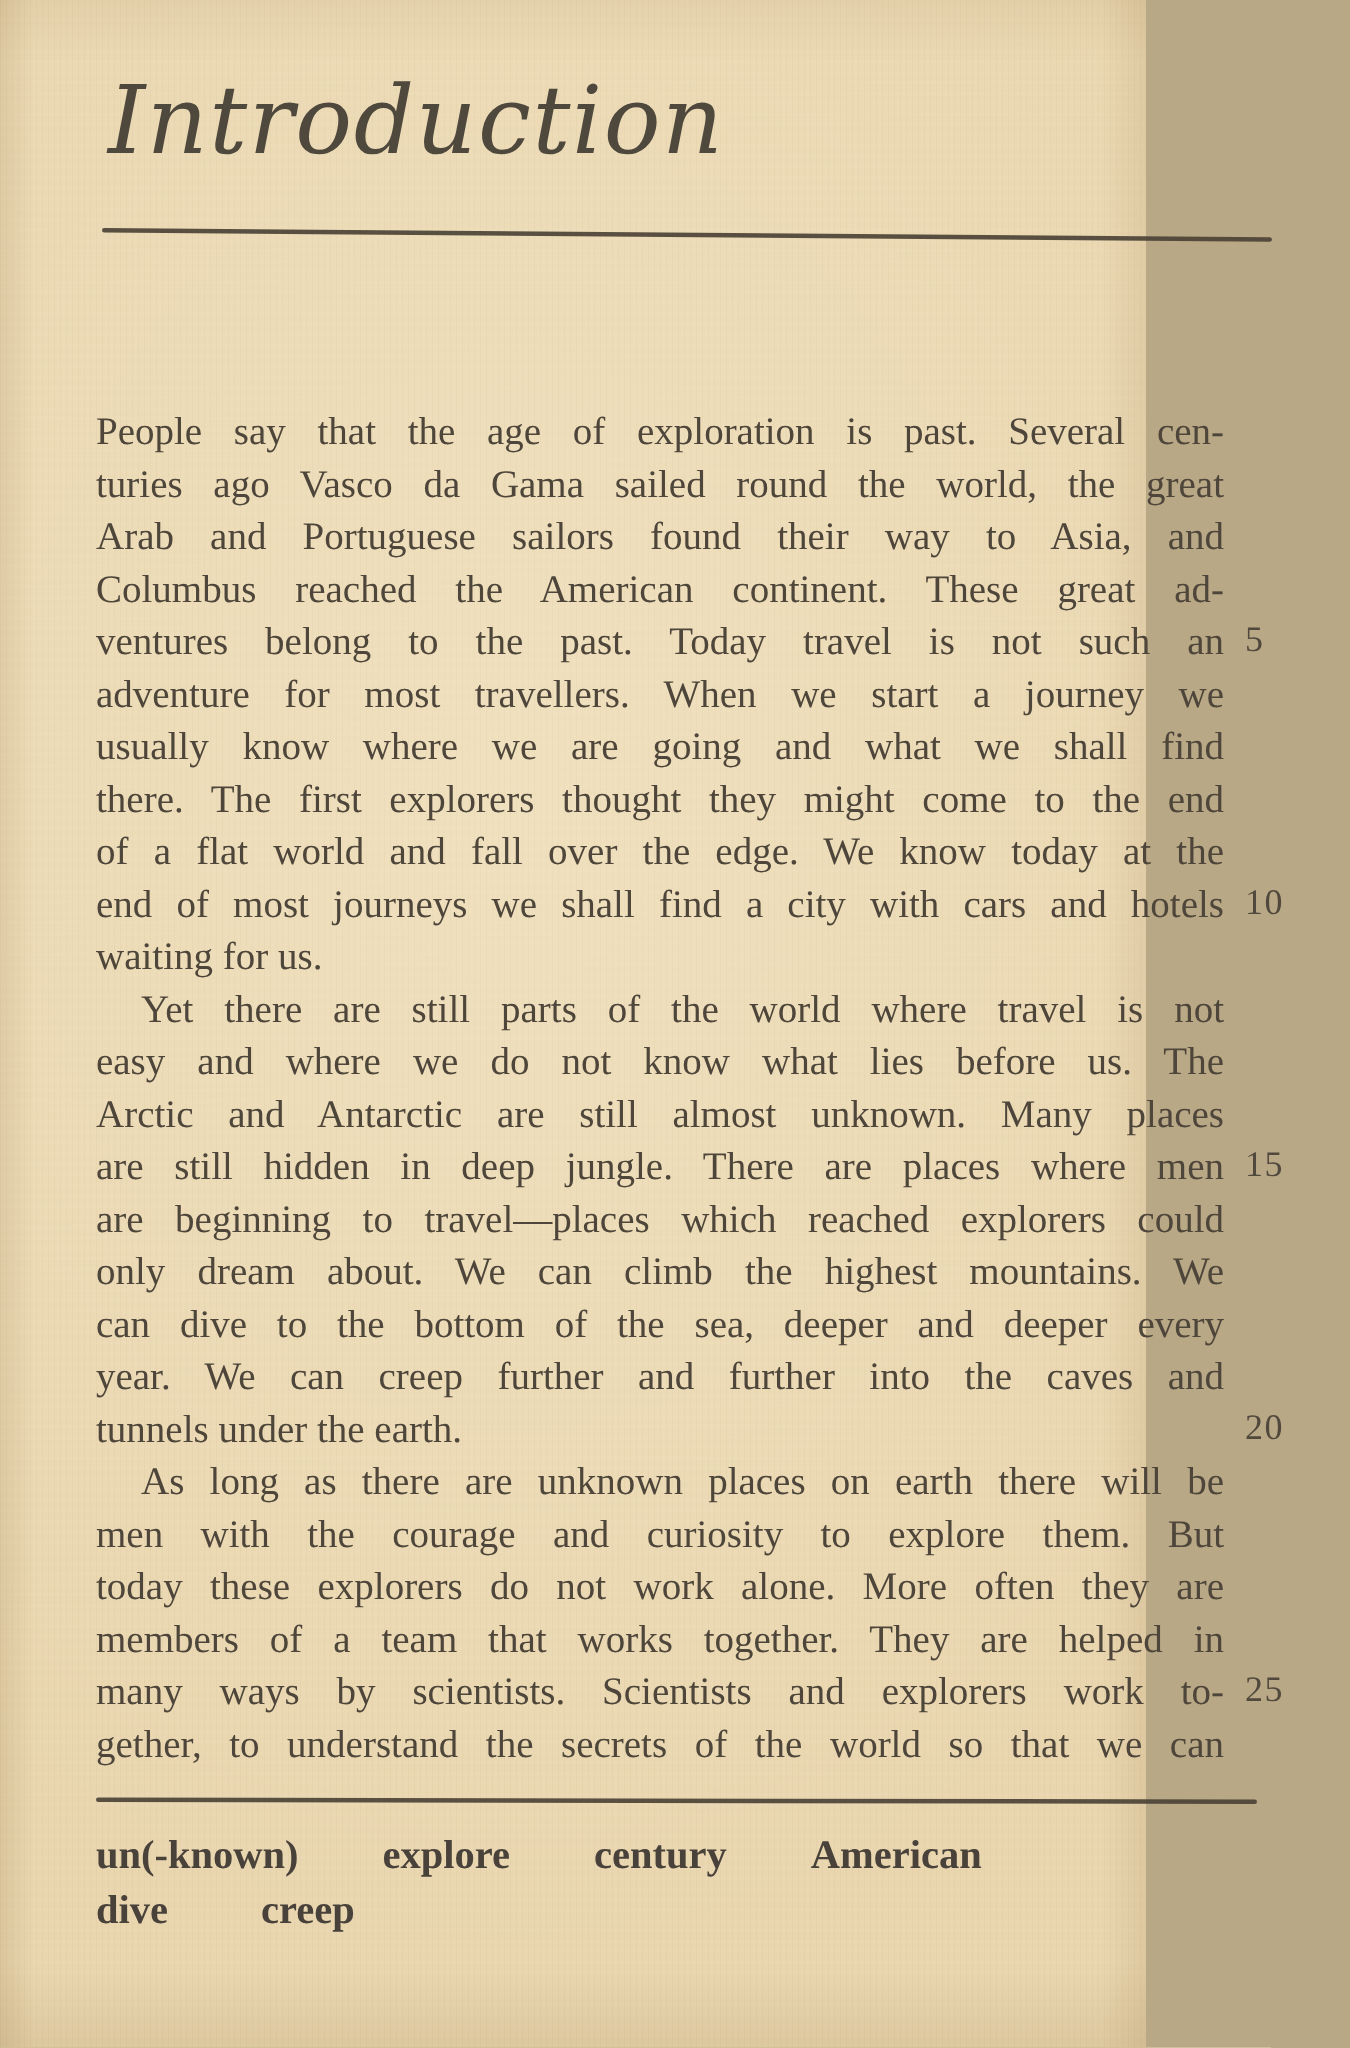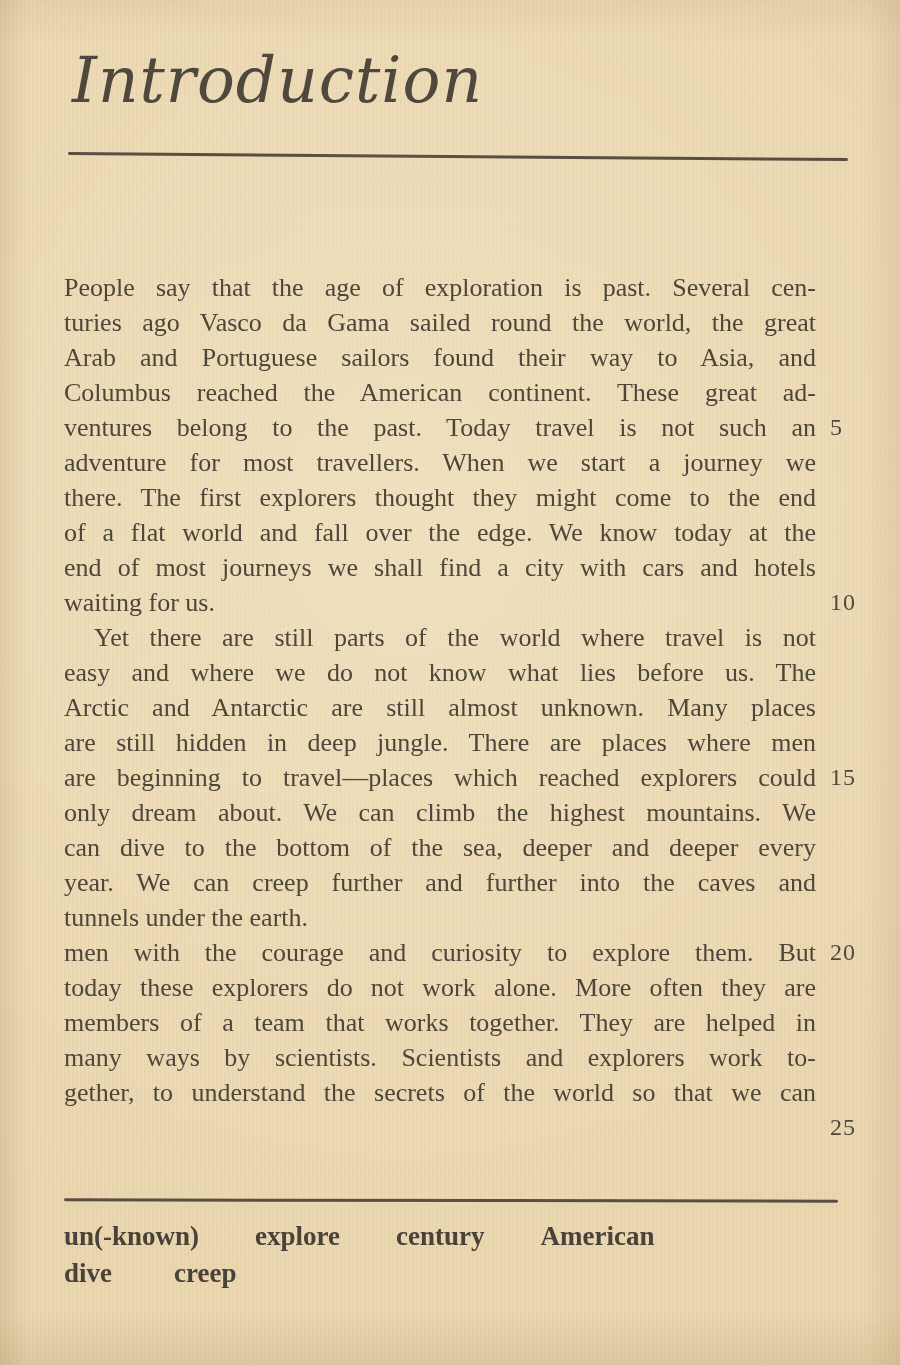--- a/index.html
+++ b/index.html
@@ -9,21 +9,21 @@
   }
   html,body{margin:0;padding:0;}
   body{
     width:900px;height:1365px;
     font-family:"Liberation Serif", serif;
     background:#b9a886;
     overflow:hidden;
   }
   .page{
     position:relative;
-    width:900px;height:1365px;
+    width:764px;height:1365px;
     background:
       radial-gradient(130% 95% at 45% 38%, rgba(255,248,226,0.30), rgba(255,248,226,0) 62%),
       linear-gradient(90deg, rgba(130,95,50,0.14), rgba(130,95,50,0) 3%, rgba(130,95,50,0) 96%, rgba(130,95,50,0.12)),
       linear-gradient(180deg, rgba(130,95,50,0.08), rgba(130,95,50,0) 3%, rgba(130,95,50,0) 96%, rgba(130,95,50,0.12)),
       repeating-linear-gradient(90deg, rgba(146,108,58,0.05) 0 1px, rgba(0,0,0,0) 1px 4px),
       repeating-linear-gradient(0deg, rgba(255,240,210,0.05) 0 2px, rgba(0,0,0,0) 2px 7px),
       var(--paper);
     color:var(--ink);
   }
   .page-title{
@@ -104,33 +104,35 @@
 
   <div class="rule rule-top"></div>
 
   <div class="body-text" id="lines">
       <div class="line">People say that the age of exploration is past. Several cen-</div>
       <div class="line">turies ago Vasco da Gama sailed round the world, the great</div>
       <div class="line">Arab and Portuguese sailors found their way to Asia, and</div>
       <div class="line">Columbus reached the American continent. These great ad-</div>
       <div class="line">ventures belong to the past. Today travel is not such an</div>
       <div class="line">adventure for most travellers. When we start a journey we</div>
+      <div class="line">usually know where we are going and what we shall find</div>
       <div class="line">there. The first explorers thought they might come to the end</div>
       <div class="line">of a flat world and fall over the edge. We know today at the</div>
       <div class="line">end of most journeys we shall find a city with cars and hotels</div>
       <div class="line flush">waiting for us.</div>
       <div class="line indent">Yet there are still parts of the world where travel is not</div>
       <div class="line">easy and where we do not know what lies before us. The</div>
       <div class="line">Arctic and Antarctic are still almost unknown. Many places</div>
       <div class="line">are still hidden in deep jungle. There are places where men</div>
       <div class="line">are beginning to travel—places which reached explorers could</div>
       <div class="line">only dream about. We can climb the highest mountains. We</div>
       <div class="line">can dive to the bottom of the sea, deeper and deeper every</div>
       <div class="line">year. We can creep further and further into the caves and</div>
       <div class="line flush">tunnels under the earth.</div>
+      <div class="line indent">As long as there are unknown places on earth there will be</div>
       <div class="line">men with the courage and curiosity to explore them. But</div>
       <div class="line">today these explorers do not work alone. More often they are</div>
       <div class="line">members of a team that works together. They are helped in</div>
       <div class="line">many ways by scientists. Scientists and explorers work to-</div>
       <div class="line">gether, to understand the secrets of the world so that we can</div>
     </div>
 
   <div class="line-numbers" id="linenos">
       <div class="lineno" style="top: 410px;">5</div>
       <div class="lineno" style="top: 585px;">10</div>

